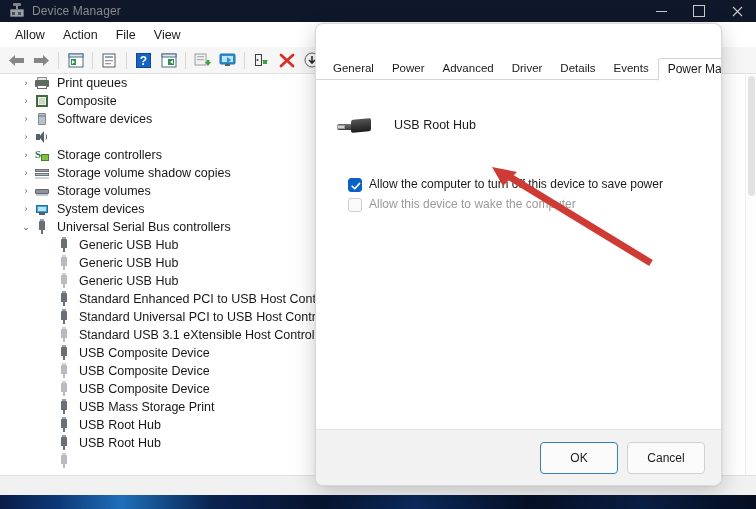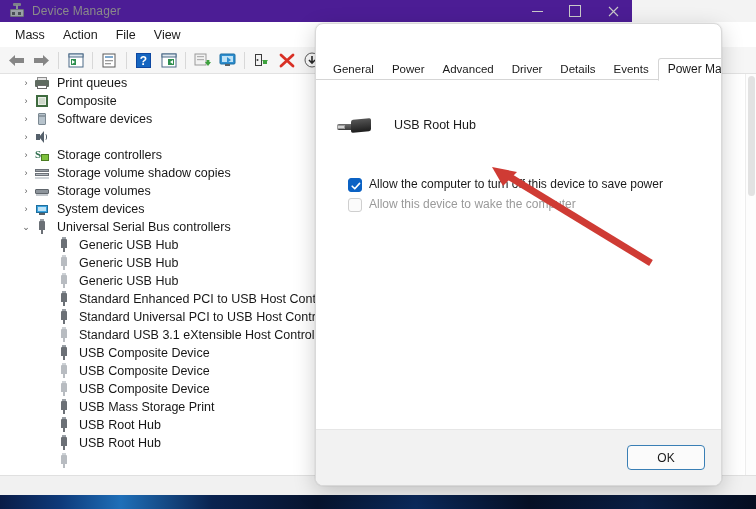--- a/index.html
+++ b/index.html
@@ -24,22 +24,22 @@
   .dm-window {
     position: absolute;
     left: 0; top: 0;
     width: 756px; height: 495px;
     background: #f3f3f3;
   }
 
   .dm-titlebar {
     position: absolute;
     left: 0; top: 0;
-    width: 632px; height: 22px;
-    background: #4c1d95;
+    width: 756px; height: 22px;
+    background: #0f172a;
     display: flex;
     align-items: center;
   }
   .dm-title-icon {
     width: 16px; height: 16px;
     margin-left: 9px; margin-right: 7px;
     position: relative;
     flex: 0 0 auto;
   }
   .dm-title-icon .box {
@@ -242,21 +242,21 @@
     position: absolute; right: 0; top: 0;
     width: 42px; height: 34px;
     display: flex; align-items: center; justify-content: center;
   }
 
   .dlg-tabs {
     position: absolute;
     left: 0; top: 34px;
     width: 100%; height: 22px;
     display: flex;
-    align-items: center;
+    align-items: flex-start;
     padding-left: 8px;
     border-bottom: 1px solid #d5d5d5;
   }
   .tab {
     font-size: 11.5px;
     color: #1a1a1a;
     padding: 2px 8px 3px 8px;
     line-height: 14px;
     white-space: nowrap;
     border: 1px solid transparent;
@@ -352,21 +352,21 @@
     position: absolute;
     left: 0; bottom: 0;
     width: 100%; height: 55px;
     background: #f2f2f2;
     display: flex;
     align-items: center;
     justify-content: flex-end;
     padding-right: 16px;
   }
   .btn {
-    height: 25px;
+    height: 32px;
     min-width: 78px;
     font-size: 12px;
     color: #1a1a1a;
     background: #fbfbfb;
     border: 1px solid #d2d2d2;
     border-radius: 4px;
     display: flex; align-items: center; justify-content: center;
     margin-left: 9px;
   }
   .btn.default {
@@ -402,21 +402,21 @@
         <div class="winbtn max"></div>
         <div class="winbtn cls">
           <svg width="11" height="11" viewBox="0 0 11 11">
               <path d="M1 1 L10 10 M10 1 L1 10" stroke="#c9c9c9" stroke-width="1.1" fill="none"></path>
             </svg>
         </div>
       </div>
     </div>
 
     <div class="dm-menubar">
-      <div class="menu-item">Mass</div>
+      <div class="menu-item">Allow</div>
       <div class="menu-item">Action</div>
       <div class="menu-item">File</div>
       <div class="menu-item">View</div>
     </div>
 
     <div class="dm-toolbar">
       <div class="tb">
         <svg width="17" height="13" viewBox="0 0 17 13">
             <path d="M7 1 L1 6.5 L7 12 L7 9 L16 9 L16 4 L7 4 Z" fill="#868686"></path>
           </svg>
@@ -742,20 +742,21 @@
 
       <div class="chk-row second">
         <div class="chkbox off"></div>
         <div class="chk-label disabled">Allow this device to wake the computer</div>
       </div>
 
     </div>
 
     <div class="dlg-footer">
       <div class="btn default">OK</div>
+      <div class="btn">Cancel</div>
     </div>
   </div>
 
   <svg class="arrow-svg" viewBox="0 0 756 509">
     <g id="arrow-group">
       <line id="arrow-shaft" x1="651" y1="263" x2="505" y2="174" stroke="#cf3b34" stroke-width="7" stroke-linecap="butt"></line>
       <path id="arrow-head" d="M492 167 L517 172 L503 186 Z" fill="#cf3b34"></path>
     </g>
   </svg>
 

